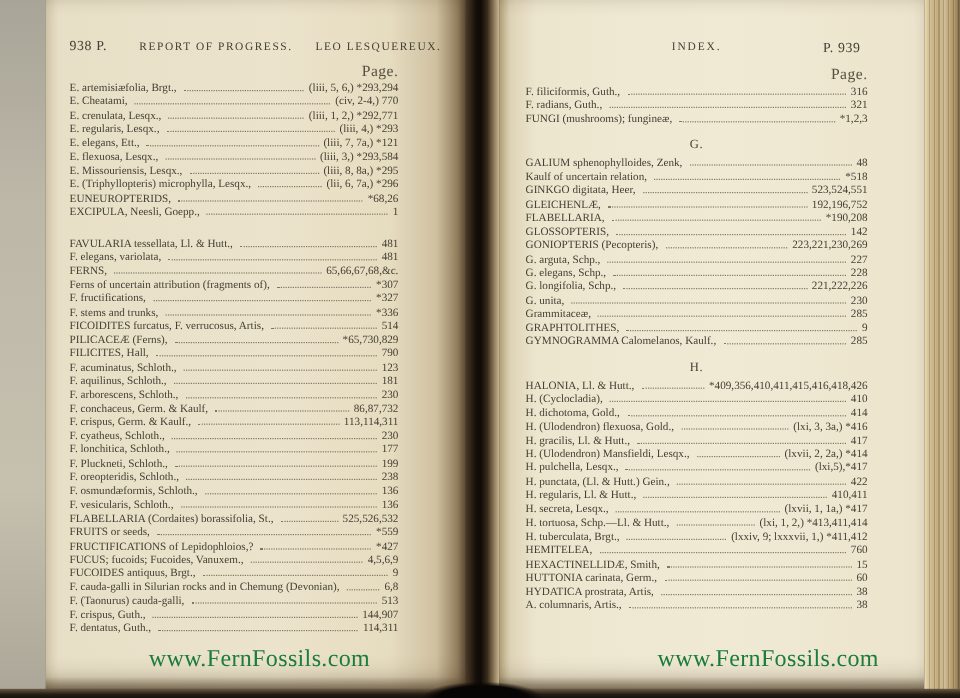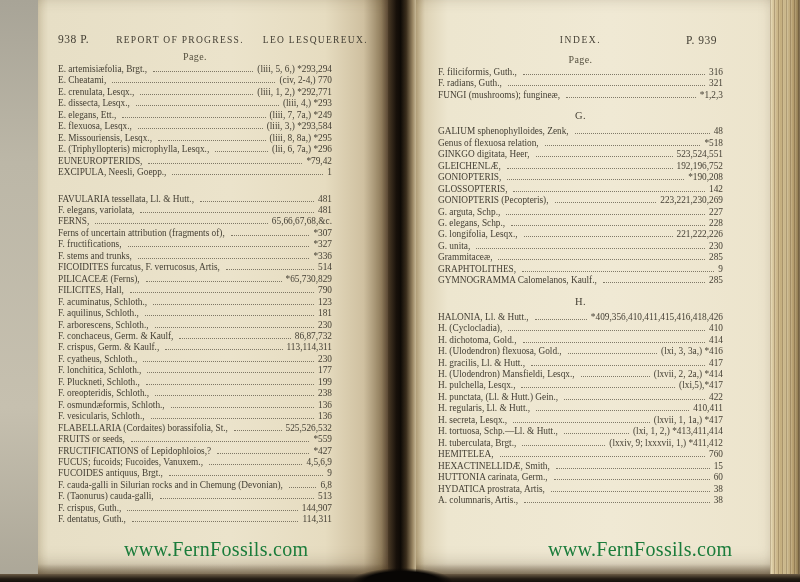--- a/index.html
+++ b/index.html
@@ -38,21 +38,21 @@
   .hdr .ctr{margin-left:27px;font-size:9.5px;letter-spacing:1.3px;}
   .hdr .rgt{margin-left:19px;font-size:9.5px;letter-spacing:1.3px;}
   .hdr-r{position:relative;margin:35px 47px 0 22px;height:13px;}
   .hdr-r .ctr{position:absolute;left:0;right:0;text-align:center;font-size:9.5px;letter-spacing:1.6px;}
   .hdr-r .pnum{position:absolute;right:6px;top:-1px;font-size:11.5px;letter-spacing:.5px;}
 
   .content{position:relative;}
   .page-left .content{padding:0 56px 0 20px;}
   .page-right .content{padding:0 47px 0 22px;}
 
-  .col-label{text-align:center;font-size:10px;letter-spacing:.4px;margin:6px 0 2px;color:#55503f;}
+  .col-label{text-align:right;font-size:13px;letter-spacing:.4px;margin:6px 0 2px;color:#55503f;}
 
   .sec{}
   .page-left .sec + .sec{margin-top:15px;}
   .sec-head{text-align:center;font-size:10.5px;margin:9px 0 5px;letter-spacing:.5px;}
 
   .row{display:flex;align-items:baseline;font-size:9.3px;line-height:11.45px;}
   .row .t{white-space:nowrap;}
   .row .leader{flex:1 1 auto;min-width:8px;border-bottom:1.3px dotted #5a5444;margin:0 4px 2px 6px;opacity:.75;}
   .row .p{white-space:nowrap;}
 
@@ -86,48 +86,48 @@
               <span class="t">E. Cheatami,</span>
               <span class="leader"></span>
               <span class="p">(civ, 2-4,) 770</span>
             </div>
             <div class="row">
               <span class="t">E. crenulata, Lesqx.,</span>
               <span class="leader"></span>
               <span class="p">(liii, 1, 2,) *292,771</span>
             </div>
             <div class="row">
-              <span class="t">E. dissecta, Lesqx.,</span>
+              <span class="t">E. regularis, Lesqx.,</span>
               <span class="leader"></span>
               <span class="p">(liii, 4,) *293</span>
             </div>
             <div class="row">
               <span class="t">E. elegans, Ett.,</span>
               <span class="leader"></span>
-              <span class="p">(liii, 7, 7a,) *249</span>
+              <span class="p">(liii, 7, 7a,) *121</span>
             </div>
             <div class="row">
               <span class="t">E. flexuosa, Lesqx.,</span>
               <span class="leader"></span>
               <span class="p">(liii, 3,) *293,584</span>
             </div>
             <div class="row">
               <span class="t">E. Missouriensis, Lesqx.,</span>
               <span class="leader"></span>
               <span class="p">(liii, 8, 8a,) *295</span>
             </div>
             <div class="row">
               <span class="t">E. (Triphyllopteris) microphylla, Lesqx.,</span>
               <span class="leader"></span>
               <span class="p">(lii, 6, 7a,) *296</span>
             </div>
             <div class="row">
               <span class="t">EUNEUROPTERIDS,</span>
               <span class="leader"></span>
-              <span class="p">*79,42</span>
+              <span class="p">*68,26</span>
             </div>
             <div class="row">
               <span class="t">EXCIPULA, Neesli, Goepp.,</span>
               <span class="leader"></span>
               <span class="p">1</span>
             </div>
           </div>
           <div class="sec">
             <div class="row">
               <span class="t">FAVULARIA tessellata, Ll. &amp; Hutt.,</span>
@@ -308,36 +308,36 @@
             </div>
           </div>
           <div class="sec-head">G.</div>
           <div class="sec">
             <div class="row">
               <span class="t">GALIUM sphenophylloides, Zenk,</span>
               <span class="leader"></span>
               <span class="p">48</span>
             </div>
             <div class="row">
-              <span class="t">Genus of flexuosa relation,</span>
+              <span class="t">Kaulf of uncertain relation,</span>
               <span class="leader"></span>
               <span class="p">*518</span>
             </div>
             <div class="row">
               <span class="t">GINKGO digitata, Heer,</span>
               <span class="leader"></span>
               <span class="p">523,524,551</span>
             </div>
             <div class="row">
               <span class="t">GLEICHENLÆ,</span>
               <span class="leader"></span>
               <span class="p">192,196,752</span>
             </div>
             <div class="row">
-              <span class="t">GONIOPTERIS,</span>
+              <span class="t">FLABELLARIA,</span>
               <span class="leader"></span>
               <span class="p">*190,208</span>
             </div>
             <div class="row">
               <span class="t">GLOSSOPTERIS,</span>
               <span class="leader"></span>
               <span class="p">142</span>
             </div>
             <div class="row">
               <span class="t">GONIOPTERIS (Pecopteris),</span>
@@ -348,21 +348,21 @@
               <span class="t">G. arguta, Schp.,</span>
               <span class="leader"></span>
               <span class="p">227</span>
             </div>
             <div class="row">
               <span class="t">G. elegans, Schp.,</span>
               <span class="leader"></span>
               <span class="p">228</span>
             </div>
             <div class="row">
-              <span class="t">G. longifolia, Lesqx.,</span>
+              <span class="t">G. longifolia, Schp.,</span>
               <span class="leader"></span>
               <span class="p">221,222,226</span>
             </div>
             <div class="row">
               <span class="t">G. unita,</span>
               <span class="leader"></span>
               <span class="p">230</span>
             </div>
             <div class="row">
               <span class="t">Grammitaceæ,</span>

